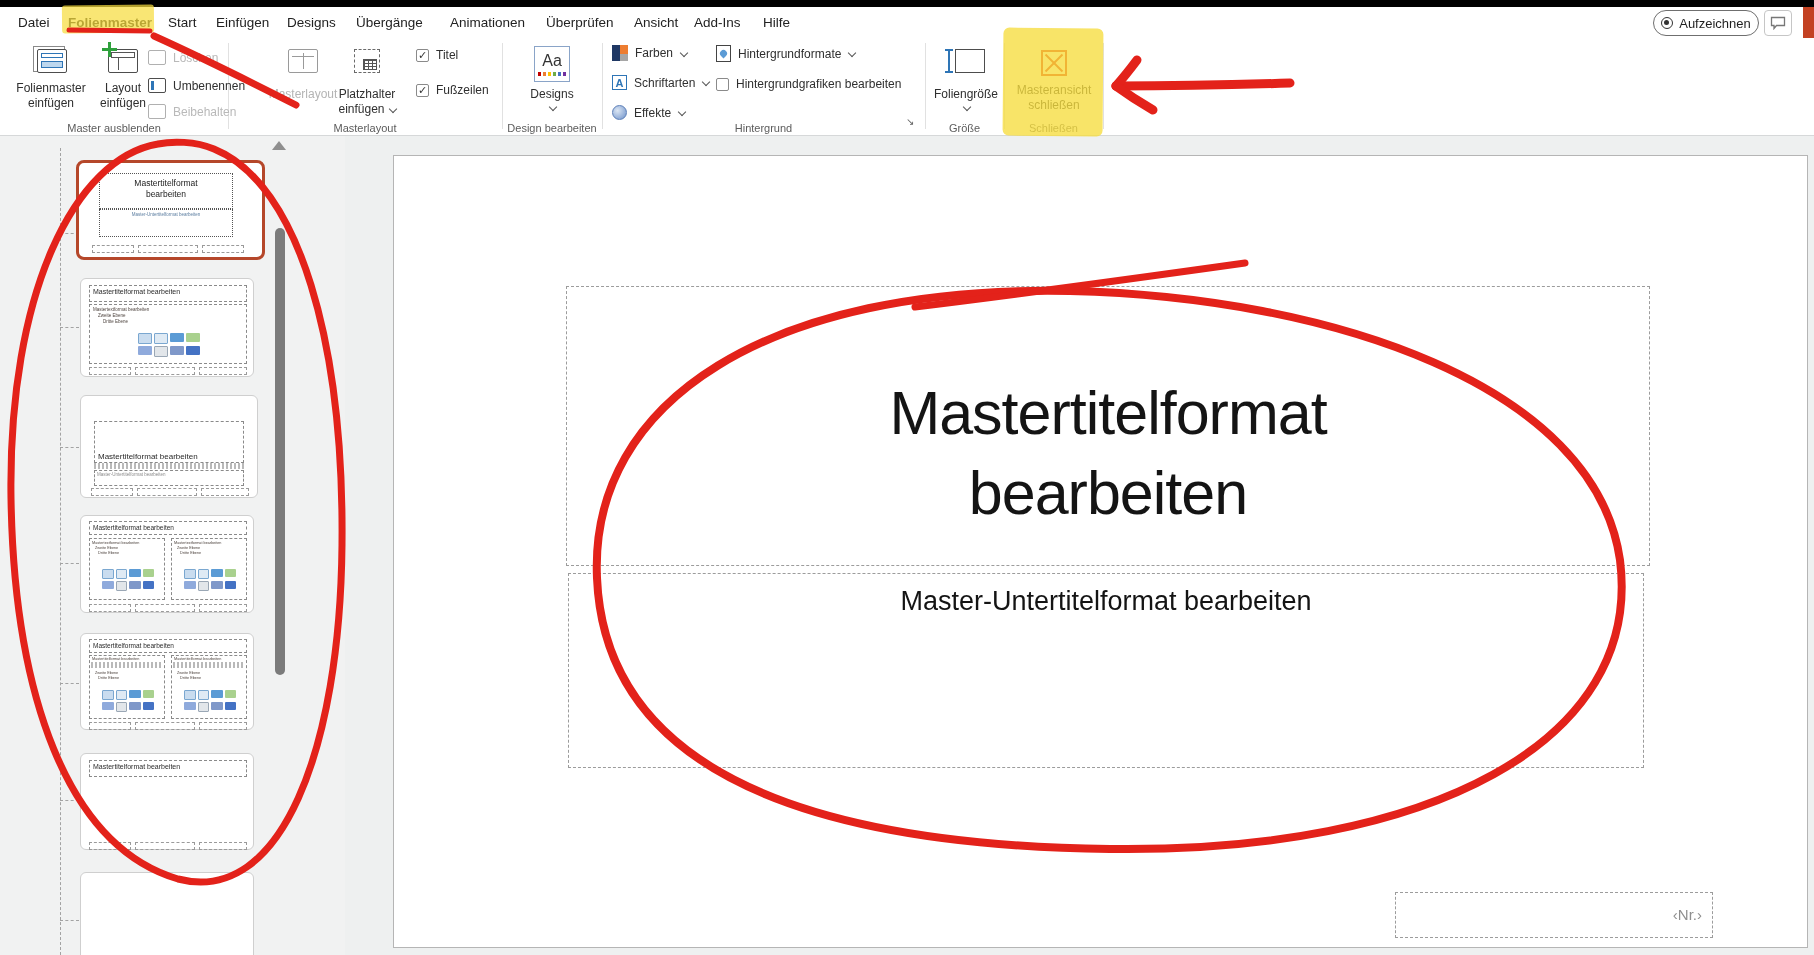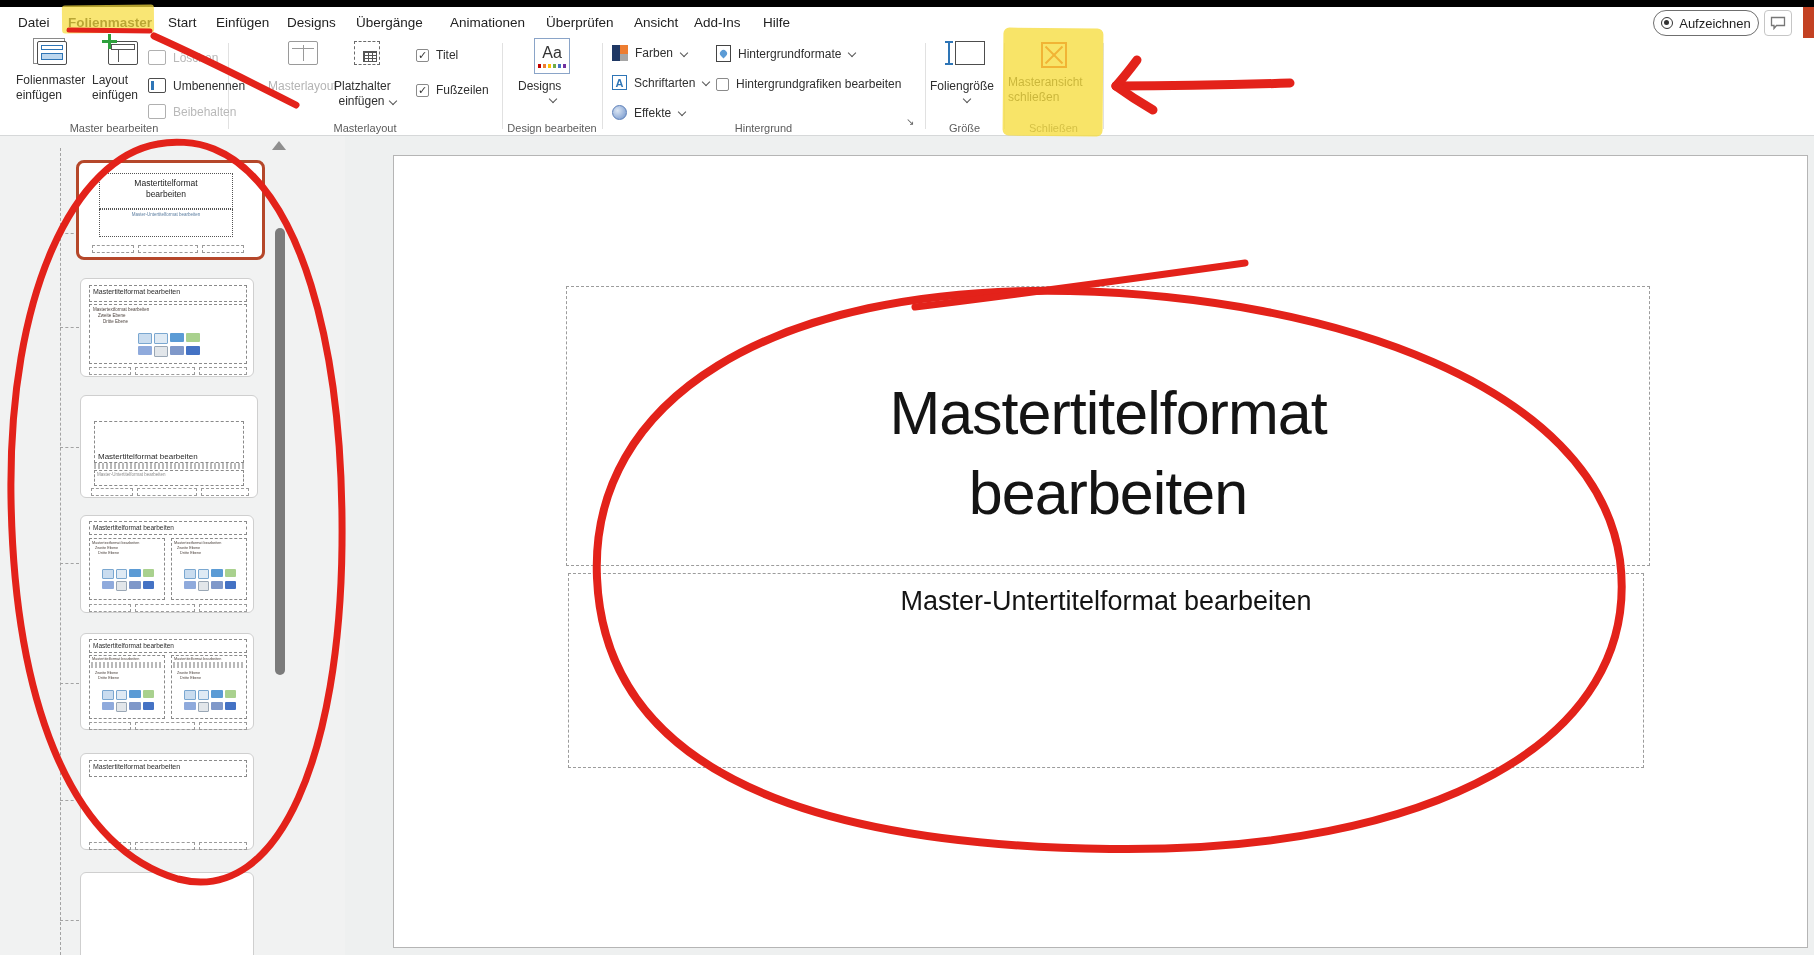--- a/index.html
+++ b/index.html
@@ -19,21 +19,21 @@
   .recdot{width:12px;height:12px;border:1.6px solid #333;border-radius:50%;display:inline-block;position:relative;box-sizing:border-box;}
   .recdot::after{content:"";position:absolute;left:2px;top:2px;width:5px;height:5px;border-radius:50%;background:#333;}
   .cmtbtn{position:absolute;left:1764px;top:3px;width:28px;height:26px;border:1.2px solid #c6c6c6;border-radius:4px;
           display:flex;align-items:center;justify-content:center;background:#fff;box-sizing:border-box;}
   .sharebtn{position:absolute;left:1803px;top:0px;width:11px;height:31px;background:#c34122;}
 
   
   .ribbon{position:absolute;left:0;top:38px;width:1814px;height:98px;background:#fff;border-bottom:1.5px solid #d6d8d9;box-sizing:border-box;}
   .rsep{position:absolute;top:5px;height:86px;width:1px;background:#e1e1e1;}
   .glabel{position:absolute;top:84px;font-size:11px;color:#5c5c5c;text-align:center;}
-  .bigbtn{position:absolute;top:0;text-align:left;}
+  .bigbtn{position:absolute;top:8px;text-align:center;}
   .bl{font-size:12px;line-height:15px;color:#2f2f2f;white-space:pre-line;margin-top:5px;}
   .bl.dis{color:#b4b4b4;}
   .smallbtn{position:absolute;display:flex;align-items:center;gap:7px;font-size:12px;color:#2f2f2f;}
   .smallbtn.dis{color:#b9b9b9;}
   .chev{display:inline-block;width:7px;height:7px;position:relative;}
   .chev::after{content:"";position:absolute;left:1px;top:0px;width:5px;height:5px;border-right:1.4px solid #555;border-bottom:1.4px solid #555;transform:rotate(45deg);}
   .cbx{width:13px;height:13px;border:1.2px solid #8a8a8a;border-radius:2px;background:#fff;display:inline-flex;align-items:center;justify-content:center;font-size:11px;color:#333;box-sizing:border-box;}
   .cbrow{position:absolute;display:flex;align-items:center;gap:7px;font-size:12px;color:#2f2f2f;}
 
   
@@ -194,21 +194,21 @@
     <div class="smallbtn" style="left:148px;top:40px">
       <span class="ic-sm dark">
           <span class="blue"></span>
         </span>
       <span>Umbenennen</span>
     </div>
     <div class="smallbtn dis" style="left:148px;top:66px">
       <span class="ic-sm"></span>
       <span>Beibehalten</span>
     </div>
-    <div class="glabel" style="left:10px;width:208px">Master bearbeiten</div>
+    <div class="glabel" style="left:10px;width:208px">Master ausblenden</div>
 
     <div class="bigbtn" style="left:268px;width:70px">
       <div class="ic-gray" style="margin:3px auto 0">
           <div class="vline"></div>
           <div class="hline"></div>
         </div>
       <div class="bl dis" style="margin-top:14px">Masterlayout</div>
     </div>
     <div class="bigbtn" style="left:334px;width:66px">
       <div class="ic-ph" style="margin:3px auto 0">
@@ -463,20 +463,23 @@
     </div>
 
     <div class="slide">
       <div class="ph ph-title">
         <div class="tl">Mastertitelformat</div>
         <div class="tl">bearbeiten</div>
       </div>
       <div class="ph ph-sub">
         <div class="sub">Master-Untertitelformat bearbeiten</div>
       </div>
+      <div class="ph ph-num">
+        <div class="ftxt">‹Nr.›</div>
+      </div>
     </div>
   </div>
 
   <svg class="overlay" viewBox="0 0 1814 955">
 
     <rect x="62" y="5" width="92" height="28" rx="3" fill="#f6dd3e" opacity="0.72" transform="rotate(-0.6 108 19)"></rect>
     <rect x="1003" y="28" width="100" height="108" rx="6" fill="#f6dd3e" opacity="0.78" transform="rotate(0.5 1053 82)"></rect>
 
     <g stroke="#e3221a" fill="none" stroke-linecap="round" stroke-linejoin="round">
       <path d="M 69 30 L 150 31" stroke-width="5"></path>

